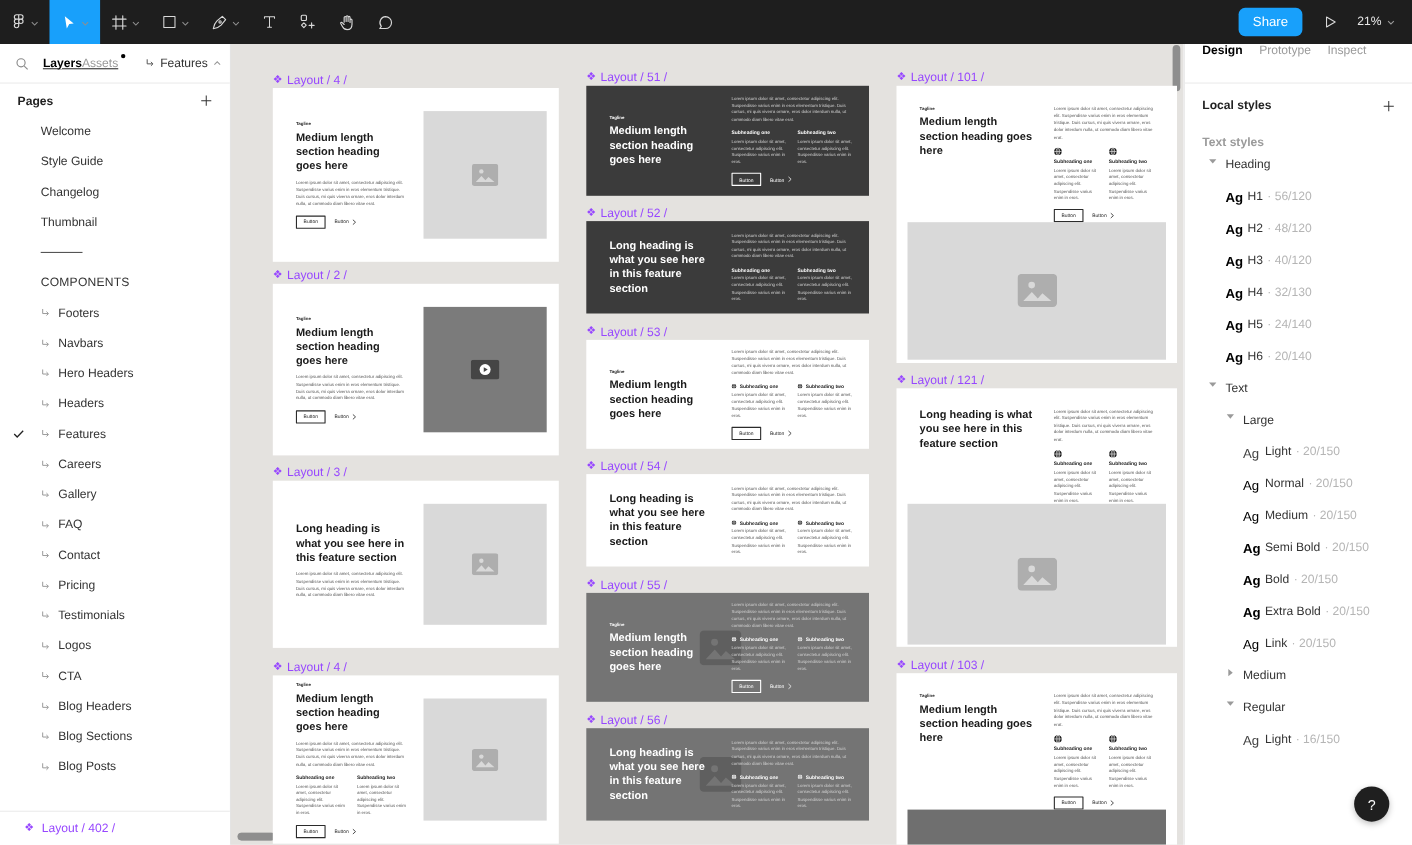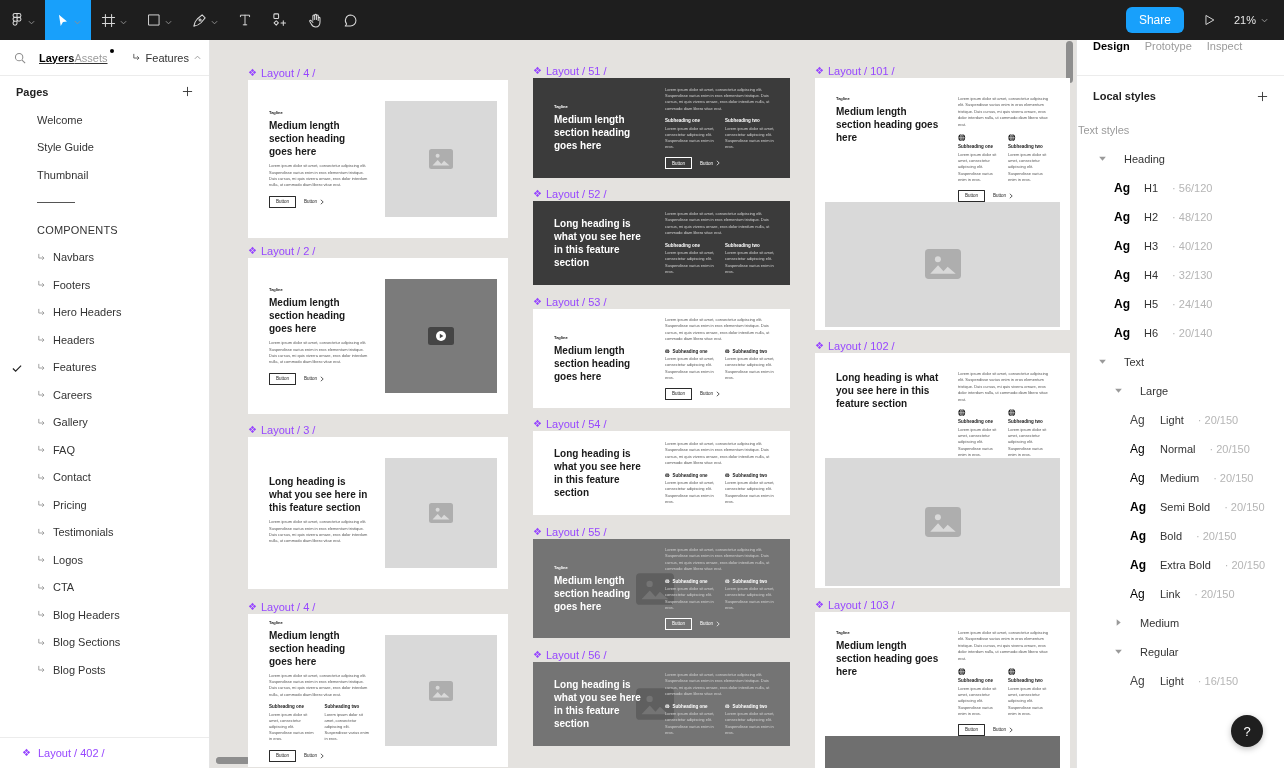--- a/index.html
+++ b/index.html
@@ -96,22 +96,22 @@
   .rp-tab.active{color:#000;font-weight:700;}
   .rp-bg{padding:14px 16px 16px 16px;border-bottom:1px solid #ececec;}
   .rp-title{font-weight:700;color:#222;}
   .rp-color-row{display:flex;align-items:center;margin-top:13px;}
   .swatch{width:14px;height:14px;border:1px solid #ddd;box-sizing:border-box;margin-right:9px;}
   .hex{width:62px;}
   .opacity{flex:1;}
   .eye{display:flex;align-items:center;cursor:pointer;}
   .rp-local{height:40px;display:flex;align-items:center;justify-content:space-between;padding:0 16px;}
   .rp-plus{cursor:pointer;display:flex;align-items:center;}
-  .rp-sub{height:28px;display:flex;align-items:center;padding:0 1px;color:#9b9b9b;}
-  .ts-row{height:29px;display:flex;align-items:center;cursor:pointer;gap:10px;}
+  .rp-sub{height:28px;display:flex;align-items:center;padding:0 16px;color:#9b9b9b;font-weight:bold;}
+  .ts-row{height:29px;display:flex;cursor:pointer;}
   .ts-disc{width:8px;display:flex;justify-content:center;margin-right:8px;flex:none;}
   .ts-glabel{color:#333;}
   .ts-sample{width:20px;font-size:12px;color:#000;flex:none;}
   .ts-name{color:#333;}
   .ts-spec{color:#b5b5b5;margin-left:4px;}
   .help-btn{position:absolute;right:21px;bottom:21px;width:32px;height:32px;border-radius:50%;
             background:#1f1f1f;color:#fff;display:flex;align-items:center;justify-content:center;
             font-size:13px;cursor:pointer;box-shadow:0 2px 6px rgba(0,0,0,.25);}
 </style>
 </head>
@@ -231,45 +231,48 @@
     </span>
   </div>
   <div class="lp-list" id="lp-list">
       <div class="lp-row page">
         <span class="label">Welcome</span>
       </div>
       <div class="lp-row page">
         <span class="label">Style Guide</span>
       </div>
       <div class="lp-row page">
+        <span class="label">Changelog</span>
+      </div>
+      <div class="lp-row page">
         <span class="label">Thumbnail</span>
       </div>
       <div class="lp-divider">
         <span class="line"></span>
       </div>
       <div class="lp-row section">
         <span class="label">COMPONENTS</span>
       </div>
       <div class="lp-row comp">
         <span class="arrow">
           <svg width="9" height="9" viewBox="0 0 10 10" fill="none" stroke="#999" stroke-width="1">
             <path d="M2 1v4.6h5.6"></path>
             <path d="M5.8 3.6l2 2-2 2"></path>
           </svg>
         </span>
+        <span class="label">Footers</span>
+      </div>
+      <div class="lp-row comp">
+        <span class="arrow">
+          <svg width="9" height="9" viewBox="0 0 10 10" fill="none" stroke="#999" stroke-width="1">
+            <path d="M2 1v4.6h5.6"></path>
+            <path d="M5.8 3.6l2 2-2 2"></path>
+          </svg>
+        </span>
         <span class="label">Navbars</span>
-      </div>
-      <div class="lp-row comp">
-        <span class="arrow">
-          <svg width="9" height="9" viewBox="0 0 10 10" fill="none" stroke="#999" stroke-width="1">
-            <path d="M2 1v4.6h5.6"></path>
-            <path d="M5.8 3.6l2 2-2 2"></path>
-          </svg>
-        </span>
-        <span class="label">Footers</span>
       </div>
       <div class="lp-row comp">
         <span class="arrow">
           <svg width="9" height="9" viewBox="0 0 10 10" fill="none" stroke="#999" stroke-width="1">
             <path d="M2 1v4.6h5.6"></path>
             <path d="M5.8 3.6l2 2-2 2"></path>
           </svg>
         </span>
         <span class="label">Hero Headers</span>
       </div>
@@ -892,21 +895,21 @@
                 <path d="M3.5 16.5l5.2-5.6 3.6 4 2.8-3.1 5.4 4.7z" fill="#d9d9d9"></path>
               </svg>
             </span>
           </div>
         </div>
       </div>
     </div>
     <div class="frame-block" style="left: 605px; top: 299px; width: 255px;">
       <div class="frame-label">
         <span class="comp-glyph">❖</span>
-        <span>Layout / 102 /</span>
+        <span>Layout / 121 /</span>
       </div>
       <div class="frame-body theme-light" style="height: 235px;">
         <div class="fc-stacked">
           <div class="fcs-top">
             <div class="fcs-left">
               <div class="fc-heading">Long heading is what you see here in this feature section</div>
             </div>
             <div class="fcs-right">
               <div class="fc-lorem">Lorem ipsum dolor sit amet, consectetur adipiscing elit. Suspendisse varius enim in eros elementum tristique. Duis cursus, mi quis viverra ornare, eros dolor interdum nulla, ut commodo diam libero vitae erat.</div>
               <div class="sub-grid">

